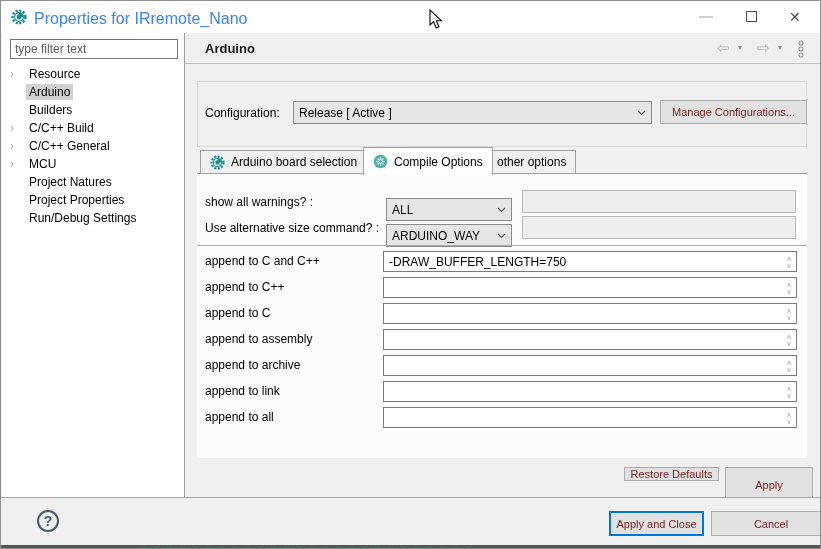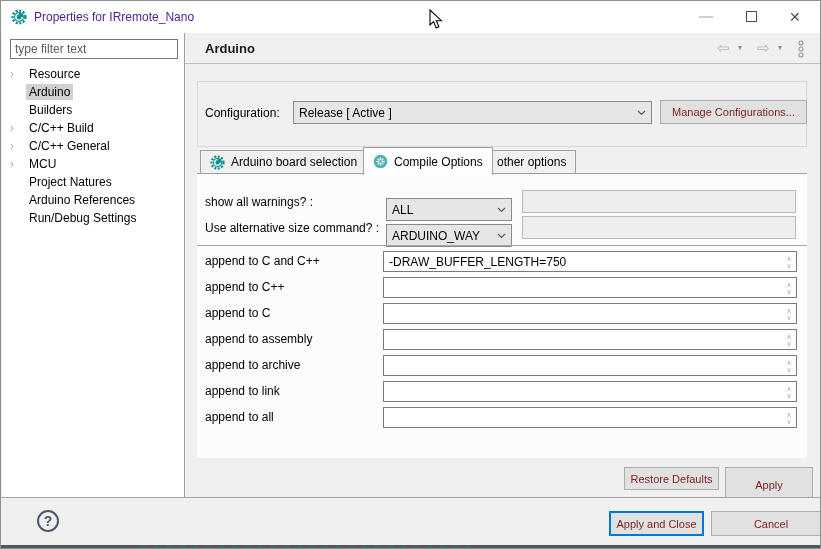--- a/index.html
+++ b/index.html
@@ -7,21 +7,21 @@
   #win {
     position:relative; width:821px; height:549px;
     background:#f0f0f0; border:1px solid #8f8f8f; overflow:hidden;
     font-size:12px; color:#000;
   }
   .abs { position:absolute; }
 
   
   .titlebar { position:absolute; left:0; top:0; width:819px; height:32px; background:#ffffff; }
   .app-icon { position:absolute; left:10px; top:8px; width:16px; height:16px; }
-  .title-text { position:absolute; left:33px; top:9px; font-size:12px; color:#4c1d95; }
+  .title-text { position:absolute; left:33px; top:9px; font-size:16px; color:#3b82f6; }
   .wc-min { position:absolute; left:698px; top:15px; width:14px; height:2px; background:#cfcfcf; }
   .wc-max { position:absolute; left:745px; top:10px; width:11px; height:11px; border:1px solid #4c4c4c; }
   .wc-close { position:absolute; left:788px; top:7px; font-size:14px; color:#4c4c4c; line-height:18px; }
 
   
   .sidebar { position:absolute; left:1px; top:32px; width:182px; height:464px; background:#ffffff; }
   .vdivider { position:absolute; left:183px; top:32px; width:1px; height:464px; background:#a0a0a0; }
   .filter-input {
     position:absolute; left:8px; top:6px; width:168px; height:20px;
     border:1px solid #767676; background:#fff; font-family:"Liberation Sans",sans-serif;
@@ -78,21 +78,21 @@
     font-family:"Liberation Sans",sans-serif; font-size:12px; padding:0 16px 0 5px; outline:none; color:#000;
   }
   .spin {
     position:absolute; right:2px; top:2px; width:12px; height:17px;
     display:flex; flex-direction:column; align-items:center; justify-content:center;
     color:#a6a6a6; font-size:7px; line-height:7px; font-style:normal;
   }
   .spin i { font-style:normal; }
 
   
-  .restore-btn { position:absolute; left:623px; top:466px; width:95px; height:23px; }
+  .restore-btn { position:absolute; left:623px; top:466px; width:95px; height:14px; }
   .apply-btn   { position:absolute; left:724px; top:466px; width:88px; height:36px; }
 
   
   .hline-full { position:absolute; left:0; top:496px; width:821px; height:1px; background:#a6a6a6; }
   .bottombar { position:absolute; left:0; top:497px; width:821px; height:47px; background:#f0f0f0; }
   .help-circle {
     position:absolute; left:36px; top:12px; width:22px; height:22px; border-radius:50%;
     border:2px solid #4a5a72; color:#4a5a72; font-size:14px; font-weight:bold;
     display:flex; align-items:center; justify-content:center;
   }
@@ -151,21 +151,21 @@
         <span class="tree-label">C/C++ General</span>
       </div>
       <div class="tree-item">
         <span class="tree-chev">›</span>
         <span class="tree-label">MCU</span>
       </div>
       <div class="tree-item">
         <span class="tree-label">Project Natures</span>
       </div>
       <div class="tree-item">
-        <span class="tree-label">Arduino References</span>
+        <span class="tree-label">Project Properties</span>
       </div>
       <div class="tree-item">
         <span class="tree-label">Run/Debug Settings</span>
       </div>
     </div>
   </div>
   <div class="vdivider"></div>
 
   <div class="header">
     <span class="header-title">Arduino</span>

